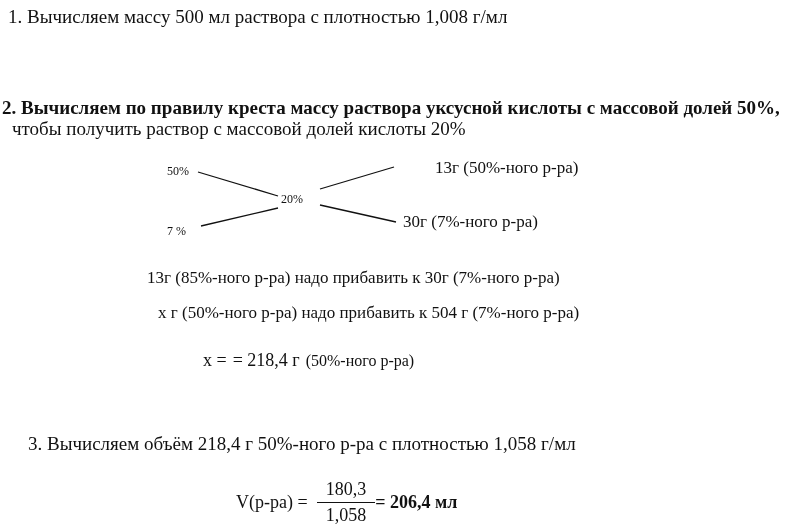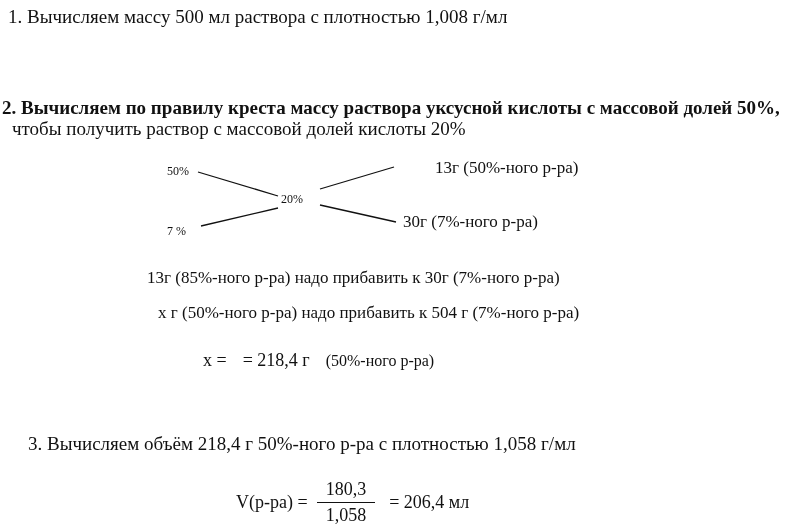--- a/index.html
+++ b/index.html
@@ -86,28 +86,28 @@
   <div class="abs cross-label" style="left:167px; top:220px;">7 %</div>
   <div class="abs cross-label" style="left:281px; top:188px;">20%</div>
   <div class="abs cross-label-right" style="left:397px; top:157px;margin-left:38px;">13г (50%-ного р-ра)</div>
   <div class="abs cross-label-right" style="left:403px; top:211px;">30г (7%-ного р-ра)</div>
 
   <div class="abs mix" style="left:147px; top:267px;">13г (85%-ного р-ра) надо прибавить к 30г (7%-ного р-ра)</div>
   <div class="abs mix" style="left:158px; top:302px;">х г (50%-ного р-ра) надо прибавить к 504 г (7%-ного р-ра)</div>
 
   <div class="eqrow" style="left:203px; top:350px;">
     <span style="margin-right:6px;">x =</span>
-    <span style="margin-left:10px;">= 218,4 г</span>
-    <span class="eq-note" style="margin-left:16px;">(50%-ного р-ра)</span>
+    <span style="">= 218,4 г</span>
+    <span class="eq-note" style="margin-left:6px;">(50%-ного р-ра)</span>
   </div>
 
   <div class="abs h" style="left:28px; top:433px;">3. Вычисляем объём 218,4 г 50%-ного р-ра с плотностью 1,058 г/мл</div>
 
   <div class="eqrow" style="left:236px; top:479px;">
     <span>V(р-ра) =</span>
     <span class="frac" style="margin-left:9px;">
       <span class="num">180,3</span>
       <span class="den">1,058</span>
     </span>
-    <span style="margin-left:14px;">= 206,4 мл</span>
+    <span style="margin-left:0;font-weight:bold;">= 206,4 мл</span>
   </div>
 
 </div>
 
 </body></html>

